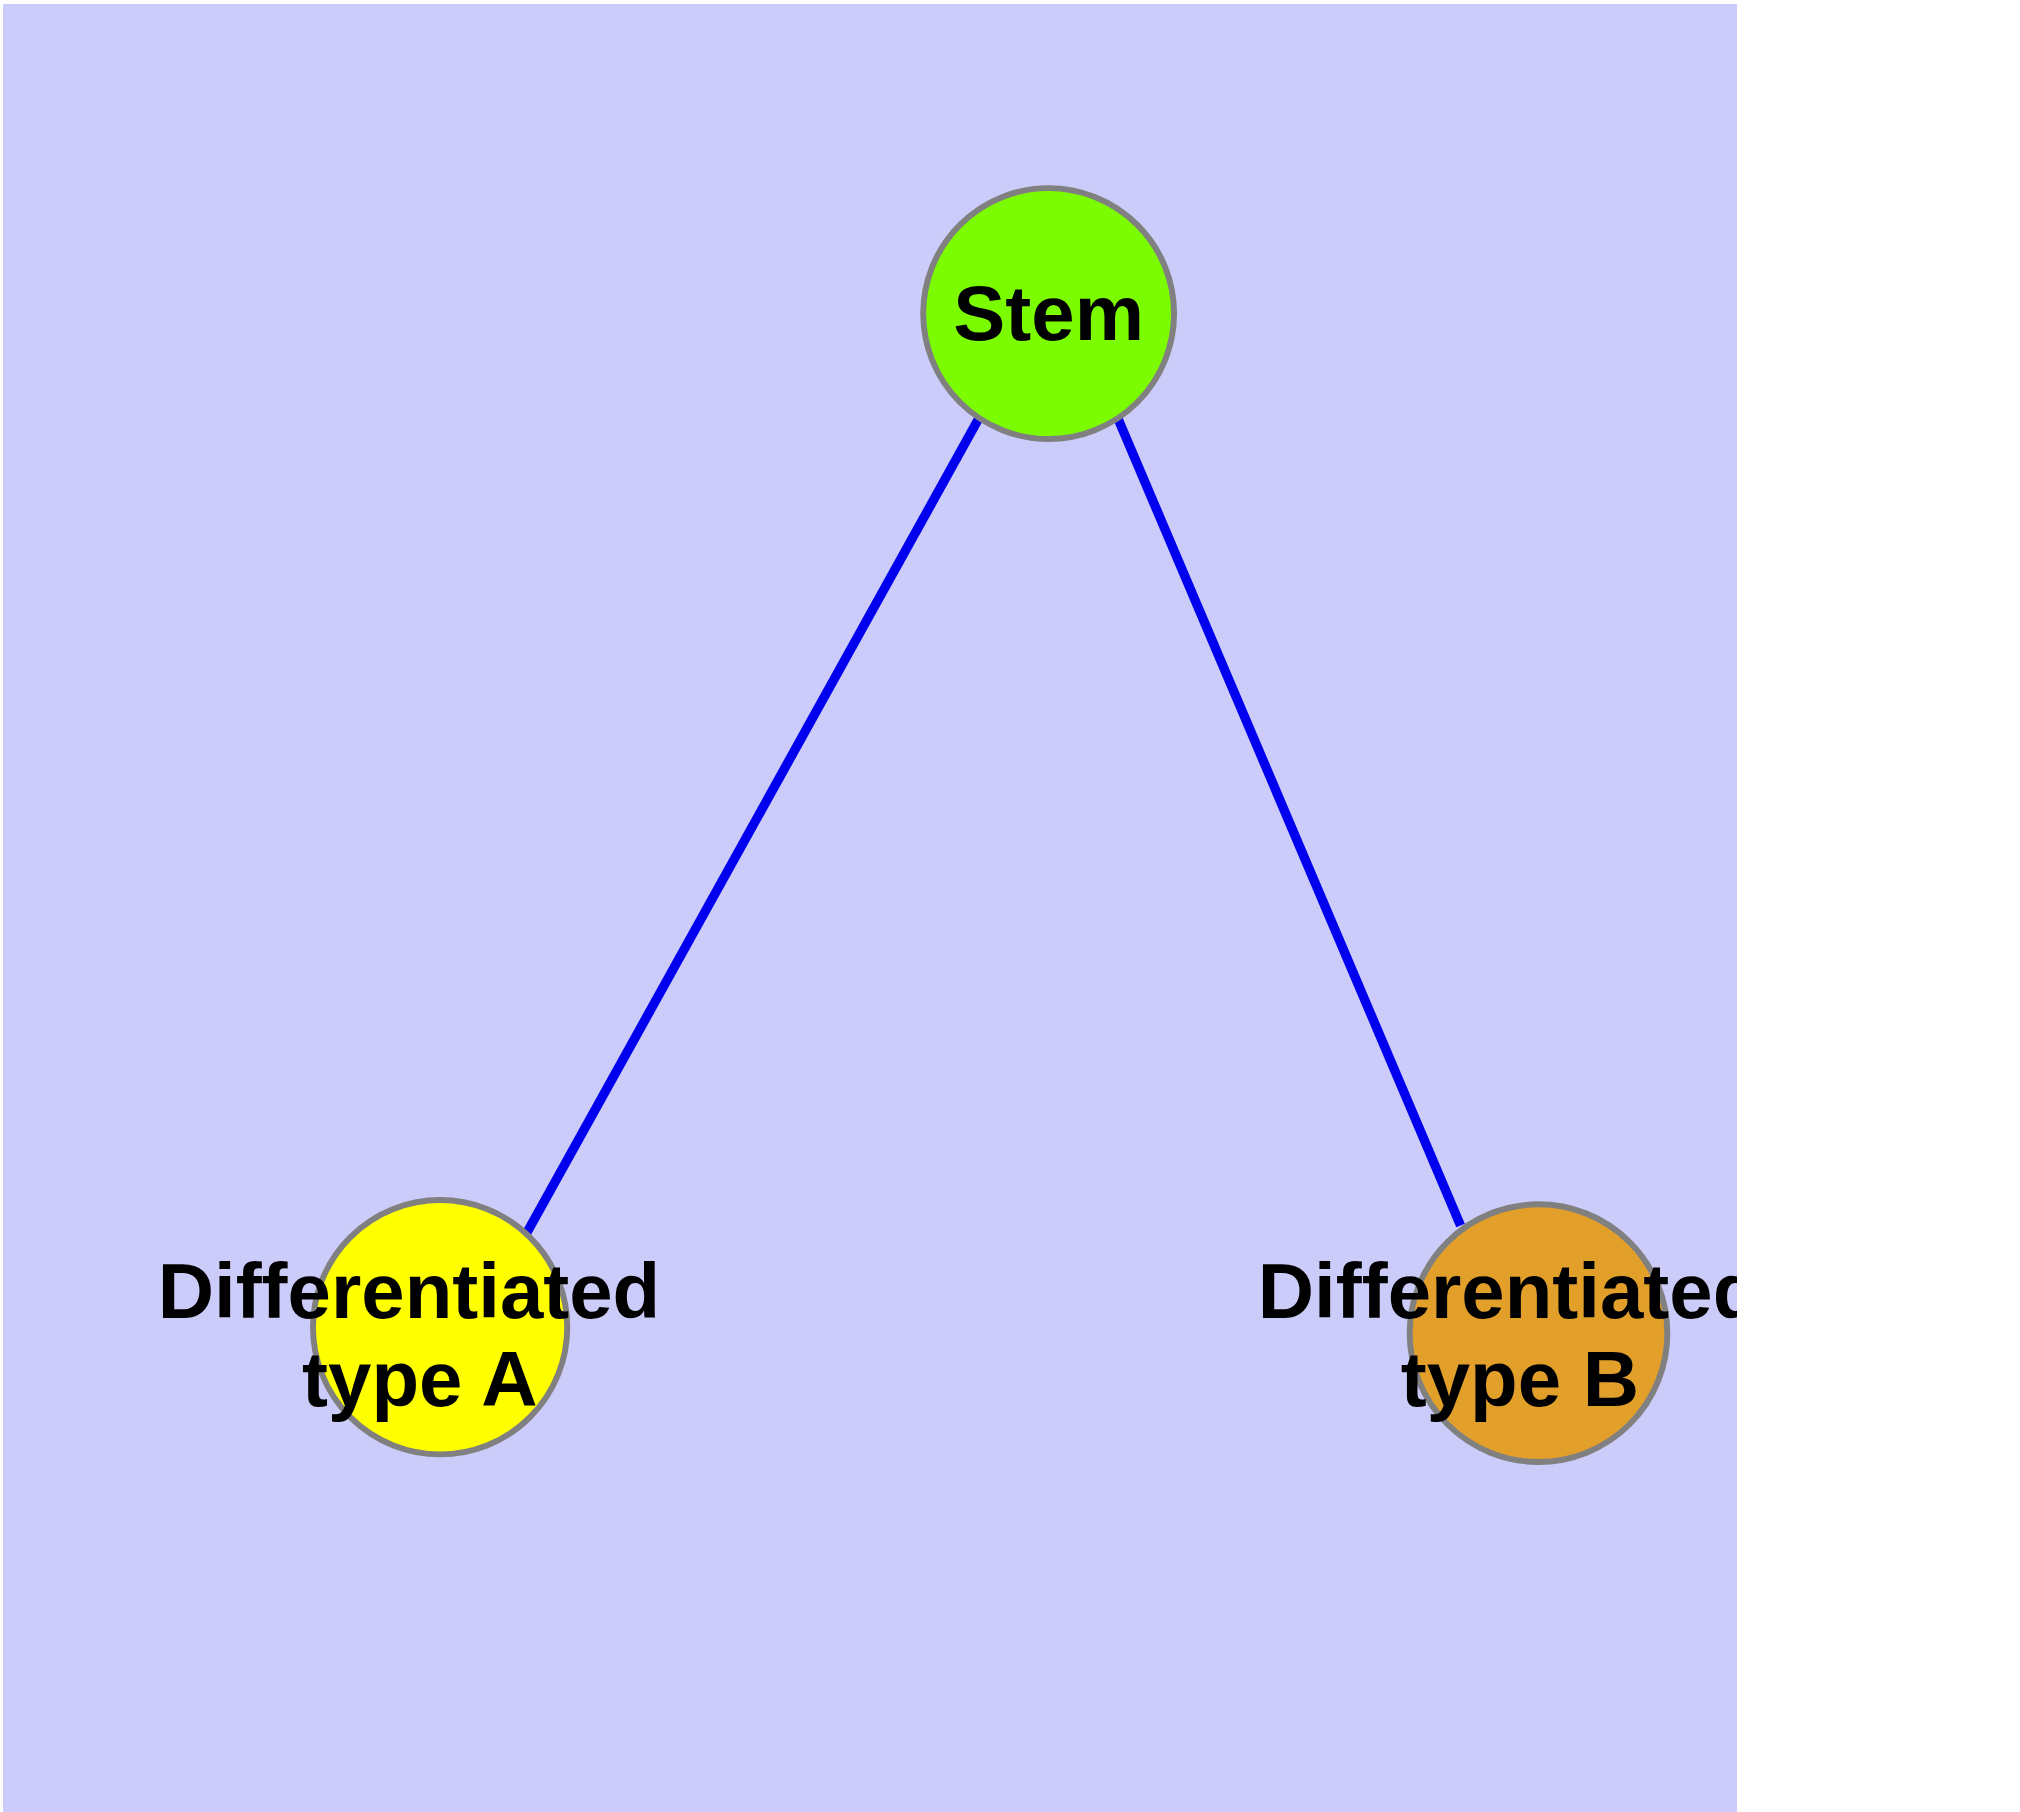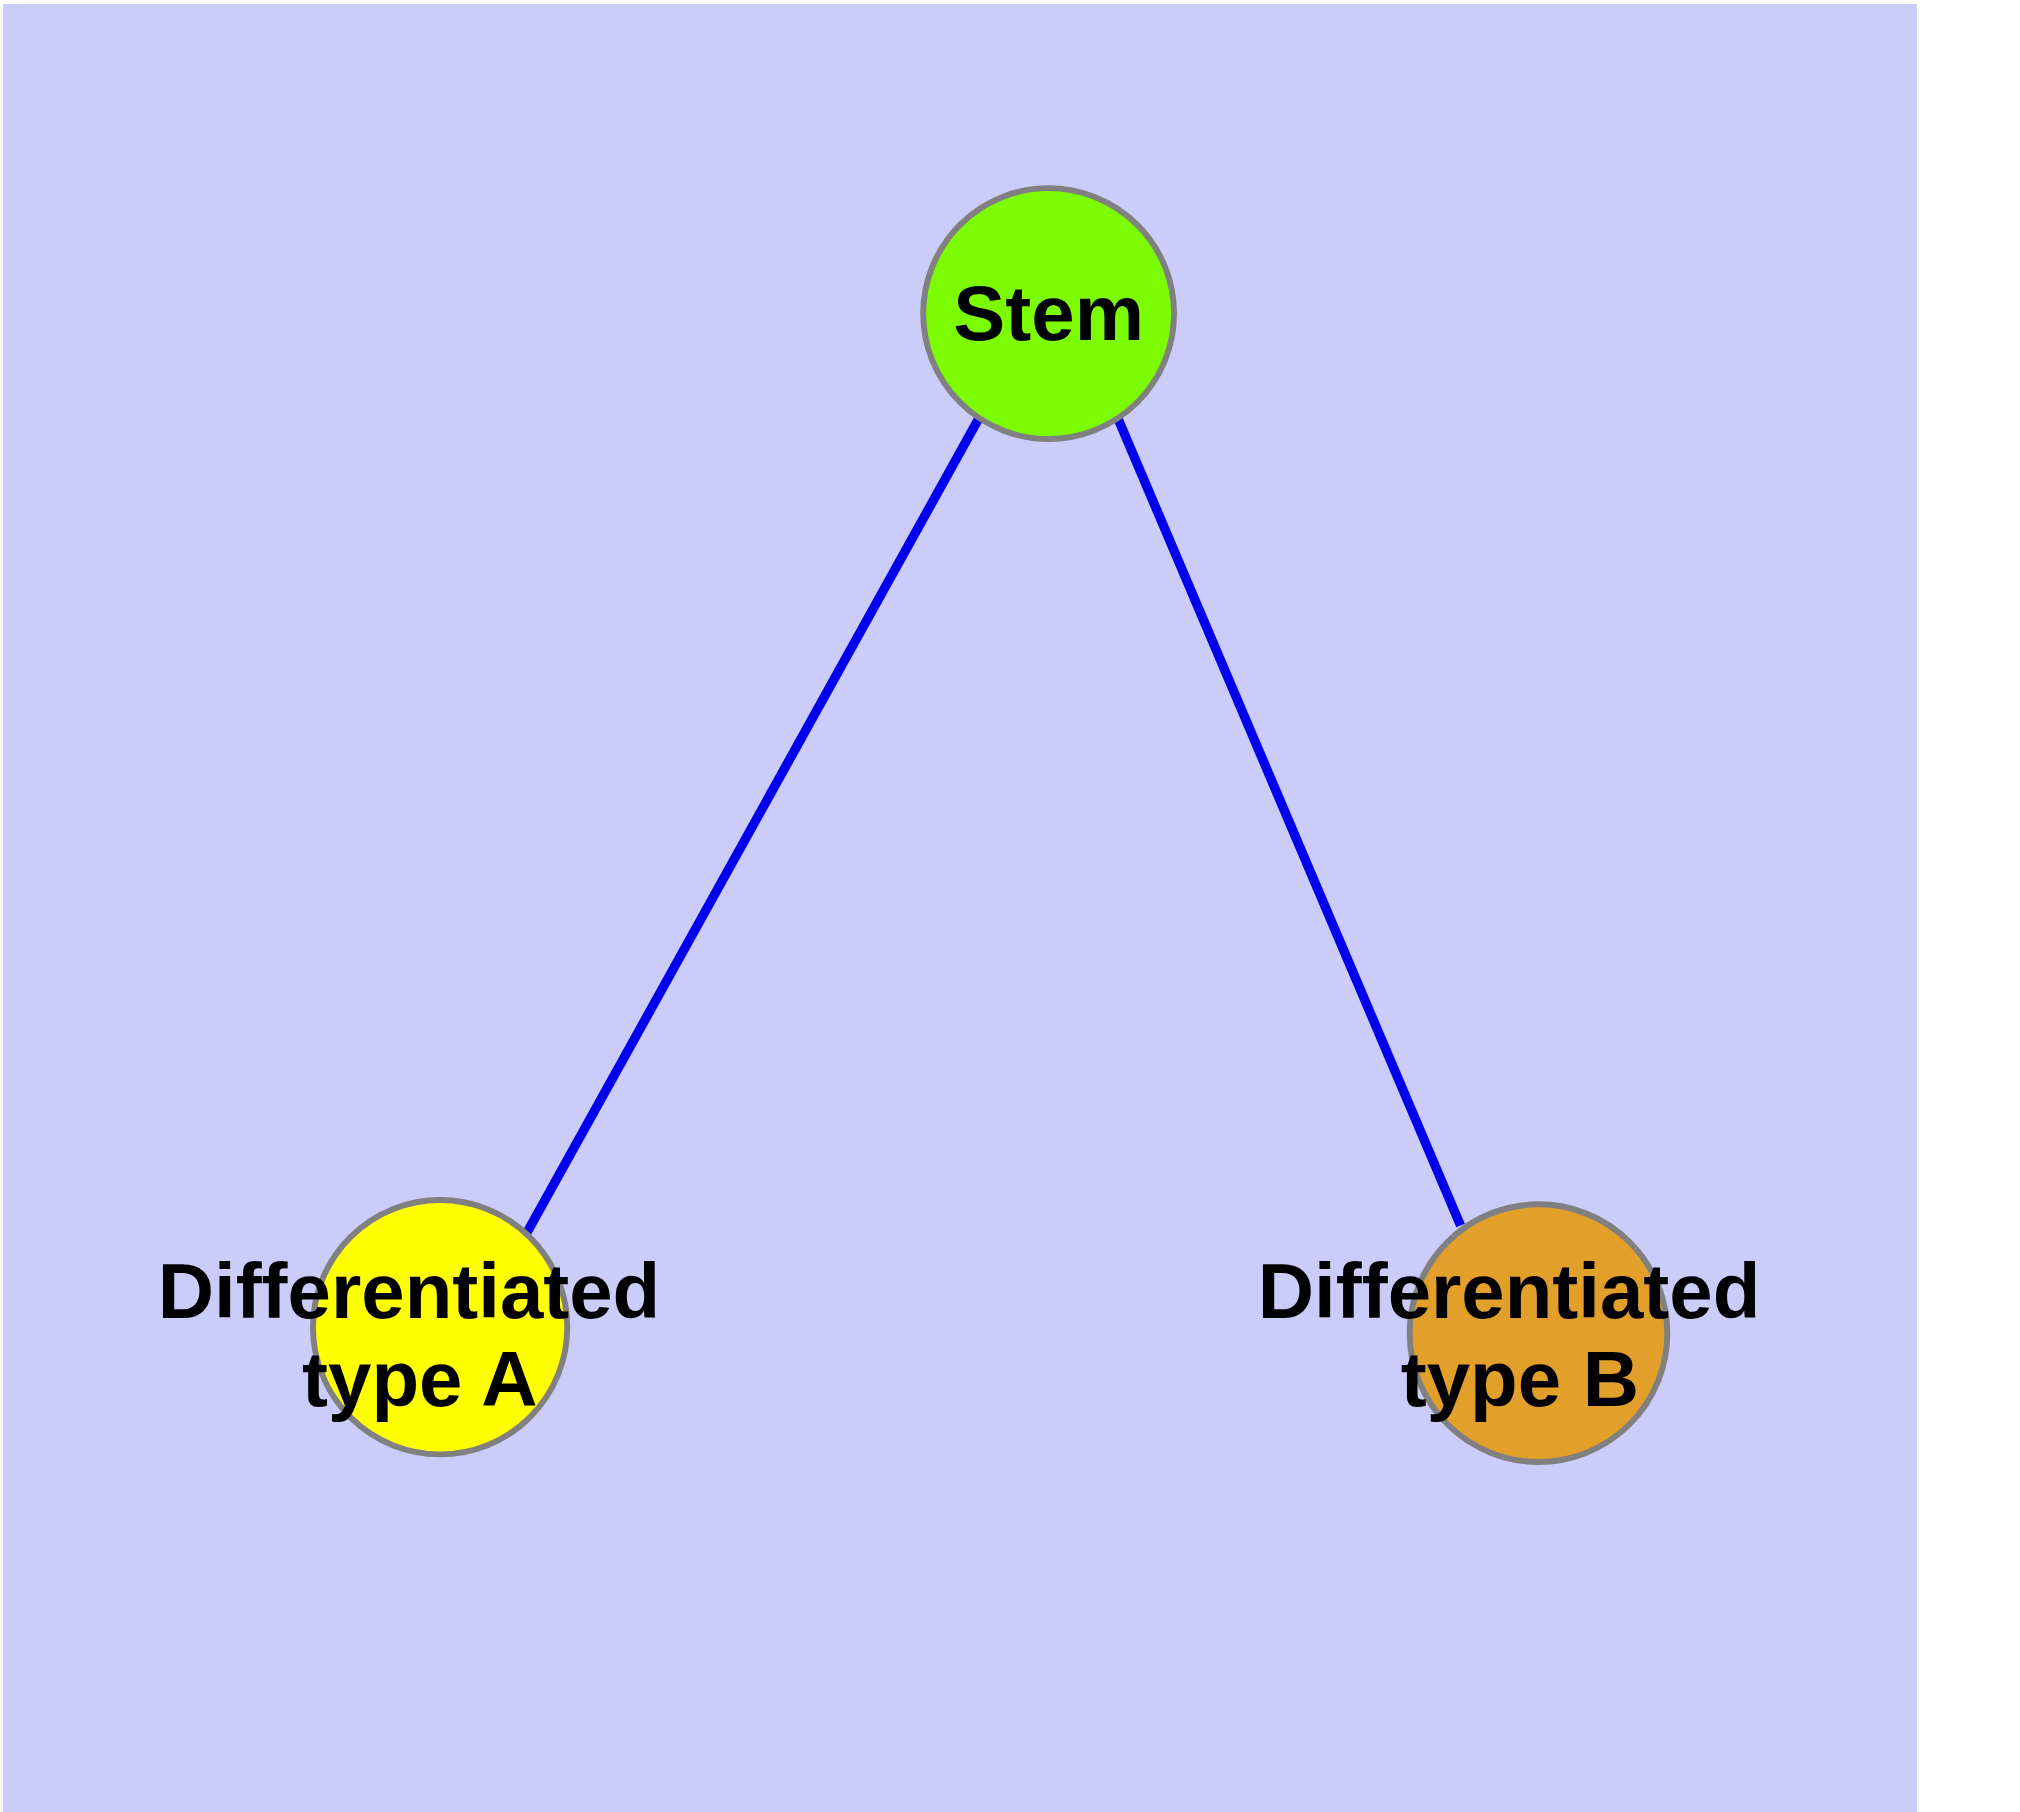--- a/index.html
+++ b/index.html
@@ -2,21 +2,21 @@
 <html style="font-size:13.6px"><head>
 <meta charset="utf-8">
 <style>
   html, body {
     margin: 0;
     padding: 0;
     background: #ffffff;
   }
   #stage {
     position: relative;
-    width: 1917px;
+    width: 1737px;
     height: 1812px;
     overflow: hidden;
     background: #ffffff;
     font-family: "Liberation Sans", "DejaVu Sans", sans-serif;
   }
   #canvas-bg {
     position: absolute;
     left: 2.5px;
     top: 4.2px;
     width: 2018px;

